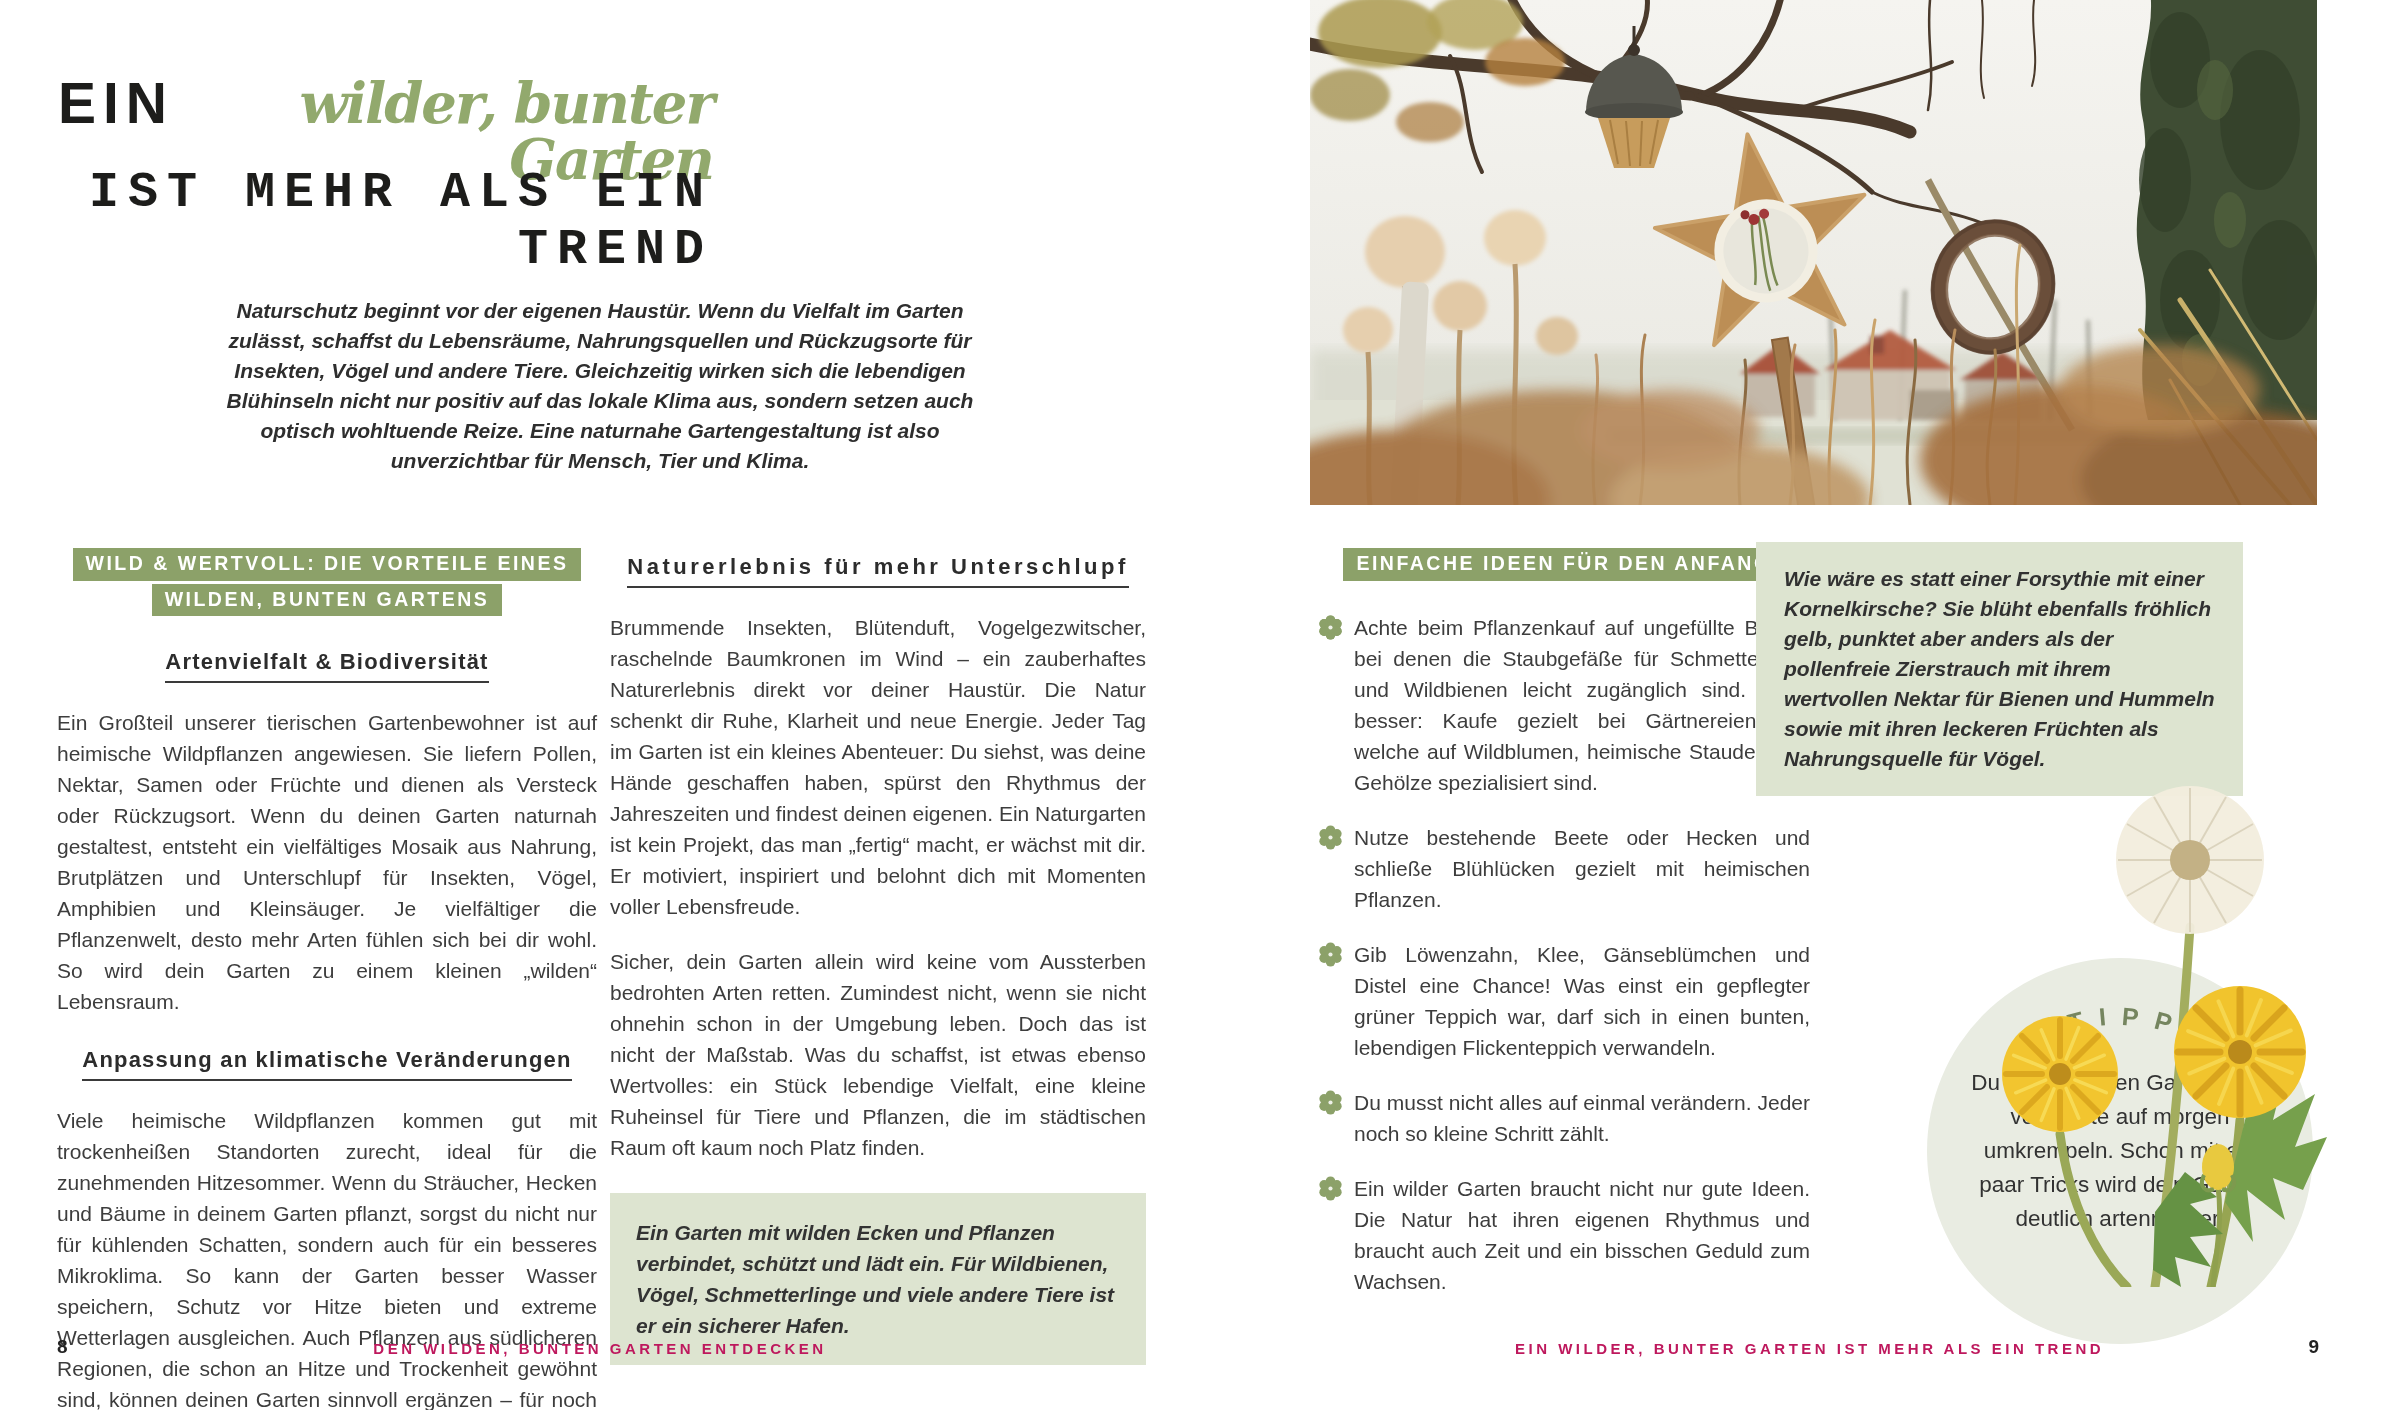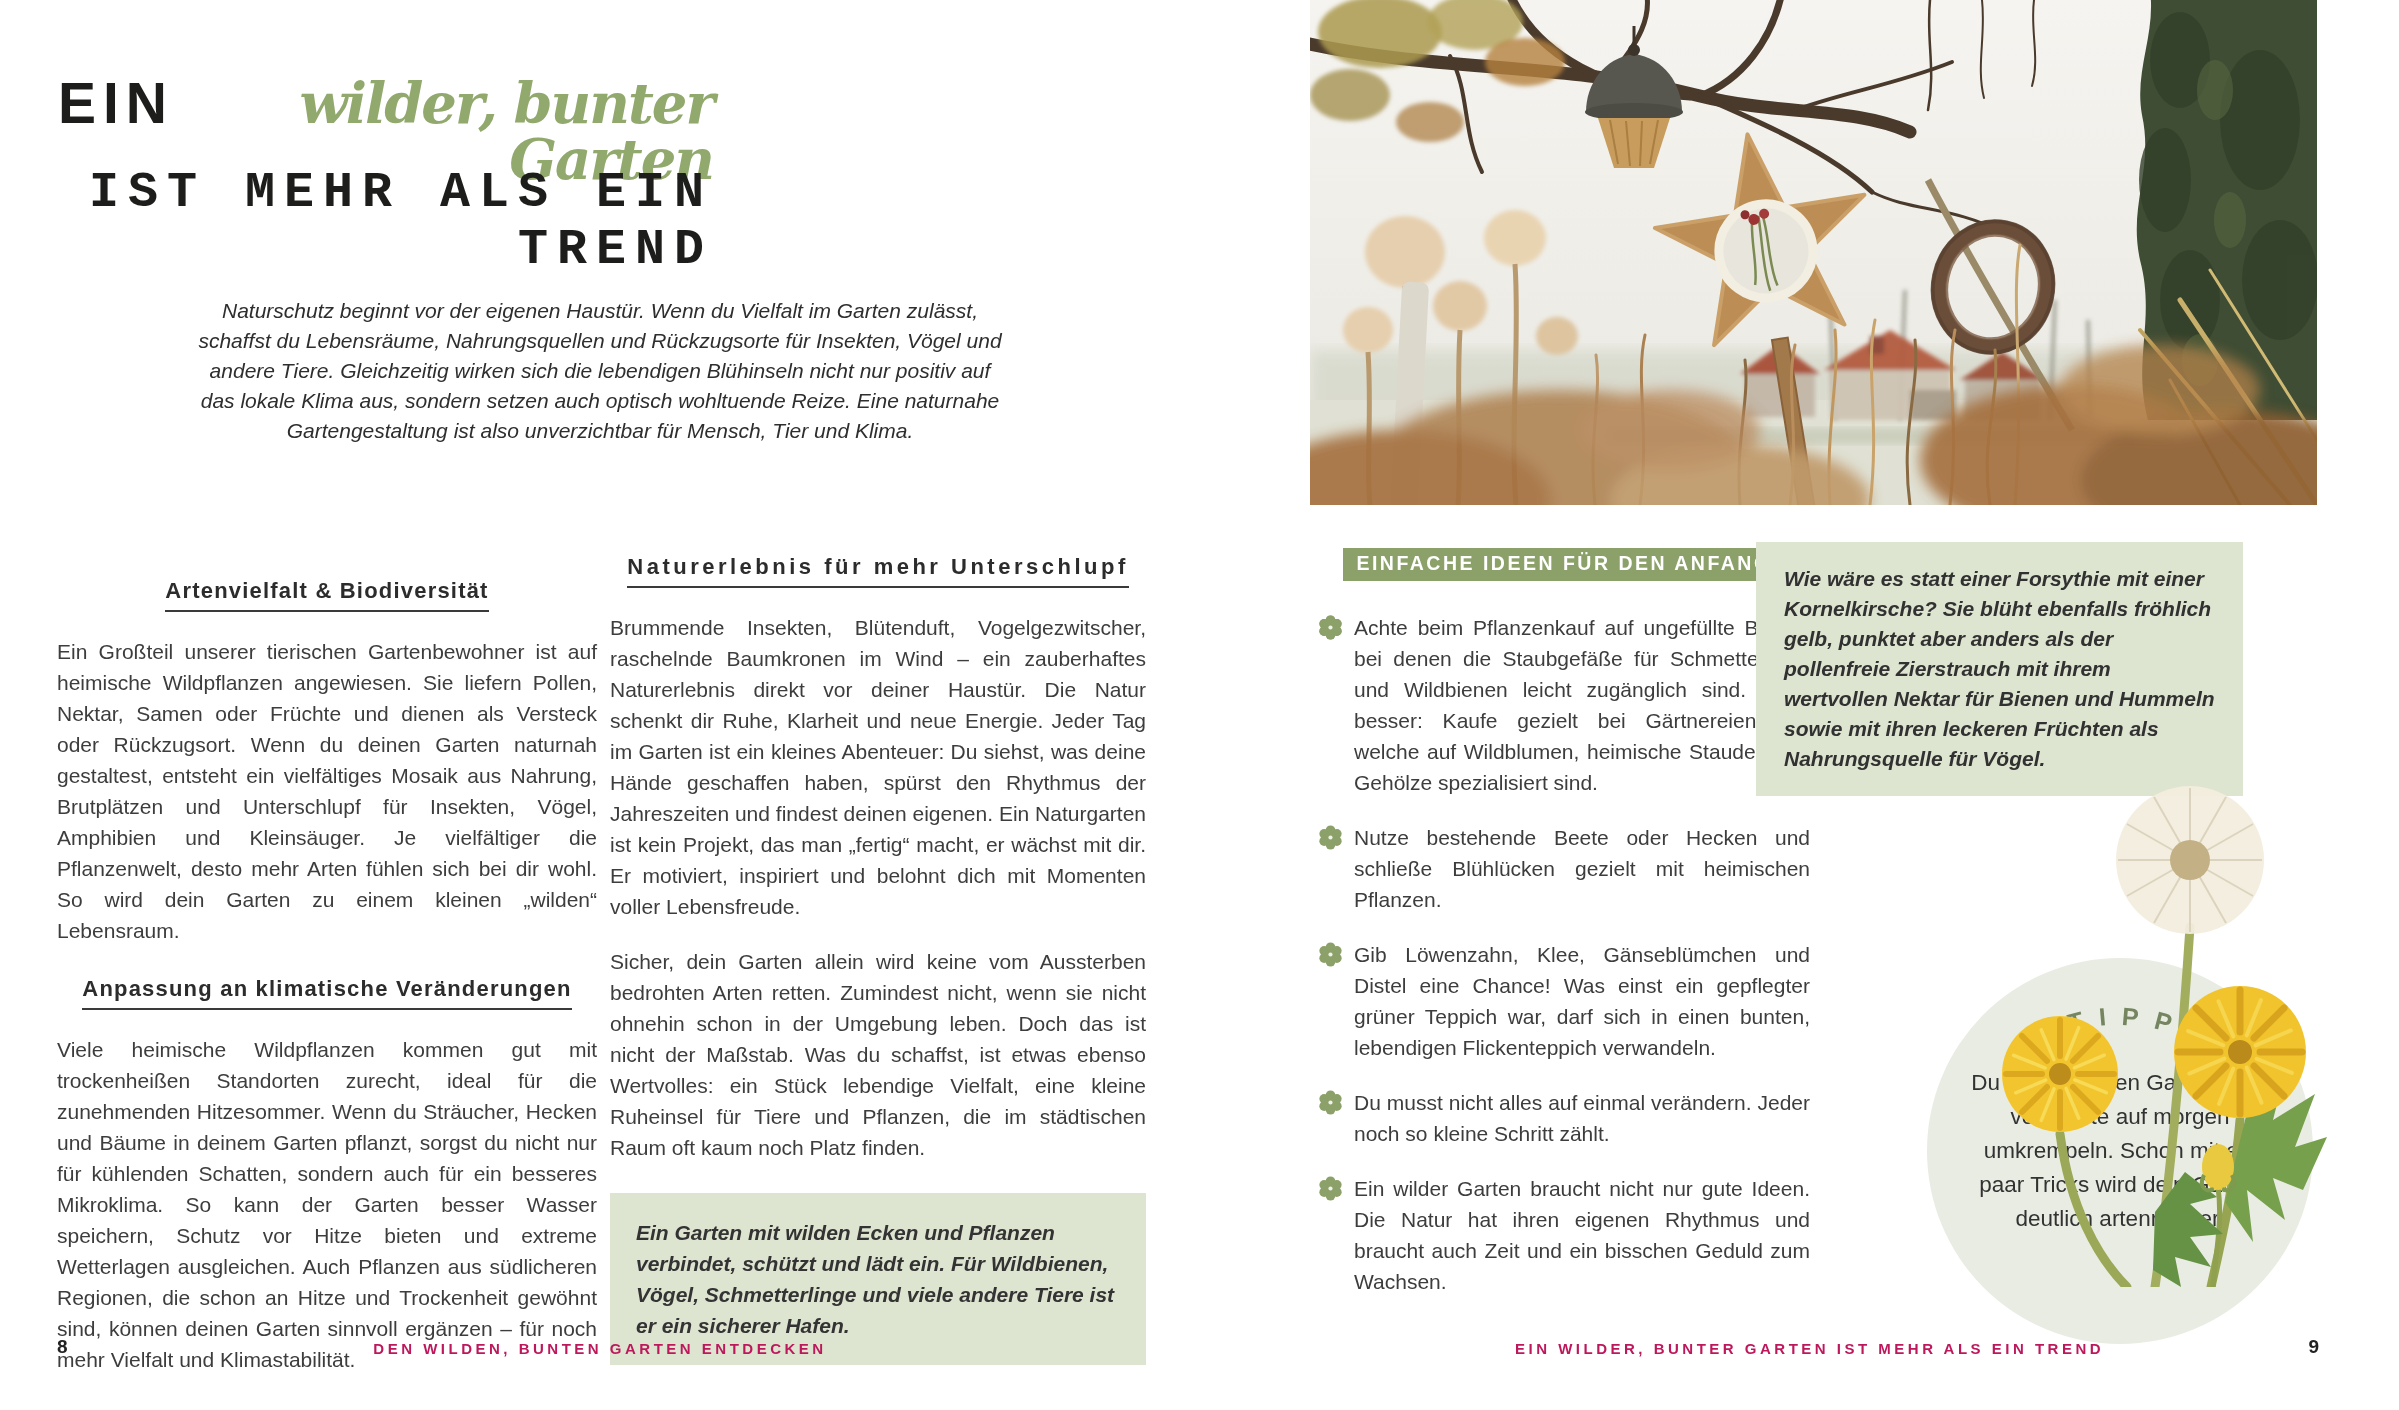--- a/index.html
+++ b/index.html
@@ -13,21 +13,21 @@
 
   
   .title-block{position:absolute; left:58px; top:70px; width:655px; text-align:right;}
   .title-row{display:flex; justify-content:center; align-items:baseline; gap:22px; height:92px;}
   .title-word{font-size:57px; font-weight:800; letter-spacing:7px; color:var(--title-ink,#1d1d1b);}
   .title-script{font-family:"DejaVu Serif", serif; font-style:italic; font-weight:bold;
                 font-size:56px; letter-spacing:-2px; color:var(--script-green,#92a96d); line-height:1;}
   .title-line2{margin-top:2px; font-size:50px; font-weight:800; letter-spacing:9px; color:var(--title-ink,#1d1d1b);font-family:Liberation Mono, monospace;}
 
   .intro{position:absolute; left:197px; top:296px; width:806px; text-align:center;
-         font-style:italic; font-weight:normal; font-size:21px; line-height:30px; color:#2e2e2e;}
+         font-style:italic; font-weight:bold; font-size:21px; line-height:30px; color:#2e2e2e;}
 
   
   .col{position:absolute; top:548px;}
   .col1{left:57px;  width:540px;}
   .col2{left:610px; width:536px;}
   .band-wrap{text-align:center; line-height:1;}
   .band{display:inline-block; background:var(--accent-green,#8ca169); color:#fff;
         font-size:19.5px; font-weight:bold; letter-spacing:2.5px; padding:6px 13px 7px; margin-bottom:3px;}
   .subhead-wrap{text-align:center; margin-top:30px;}
   .subhead{display:inline-block; font-size:22px; font-weight:bold; letter-spacing:1.2px;
@@ -76,20 +76,24 @@
     <div class="title-row">
       <span class="title-word">EIN</span>
       <span class="title-script">wilder, bunter Garten</span>
     </div>
     <div class="title-line2">IST MEHR ALS EIN TREND</div>
   </div>
 
   <p class="intro">Naturschutz beginnt vor der eigenen Haustür. Wenn du Vielfalt im Garten zulässt, schaffst du Lebensräume, Nahrungsquellen und Rückzugsorte für Insekten, Vögel und andere Tiere. Gleichzeitig wirken sich die lebendigen Blühinseln nicht nur positiv auf das lokale Klima aus, sondern setzen auch optisch wohltuende Reize. Eine naturnahe Gartengestaltung ist also unverzichtbar für Mensch, Tier und Klima.</p>
 
   <div class="col col1">
+    <div class="band-wrap">
+      <span class="band">WILD &amp; WERTVOLL: DIE VORTEILE EINES</span><br>
+      <span class="band">WILDEN, BUNTEN GARTENS</span>
+    </div>
     <div class="subhead-wrap"><span class="subhead">Artenvielfalt &amp; Biodiversität</span></div>
     <p class="bodytext">Ein Großteil unserer tierischen Gartenbewohner ist auf heimische Wildpflanzen angewiesen. Sie liefern Pollen, Nektar, Samen oder Früchte und dienen als Versteck oder Rückzugsort. Wenn du deinen Garten naturnah gestaltest, entsteht ein vielfältiges Mosaik aus Nahrung, Brutplätzen und Unterschlupf für Insekten, Vögel, Amphibien und Kleinsäuger. Je vielfältiger die Pflanzenwelt, desto mehr Arten fühlen sich bei dir wohl. So wird dein Garten zu einem kleinen „wilden“ Lebensraum.</p>
     <div class="subhead-wrap"><span class="subhead">Anpassung an klimatische Veränderungen</span></div>
     <p class="bodytext">Viele heimische Wildpflanzen kommen gut mit trockenheißen Standorten zurecht, ideal für die zunehmenden Hitzesommer. Wenn du Sträucher, Hecken und Bäume in deinem Garten pflanzt, sorgst du nicht nur für kühlenden Schatten, sondern auch für ein besseres Mikroklima. So kann der Garten besser Wasser speichern, Schutz vor Hitze bieten und extreme Wetterlagen ausgleichen. Auch Pflanzen aus südlicheren Regionen, die schon an Hitze und Trockenheit gewöhnt sind, können deinen Garten sinnvoll ergänzen – für noch mehr Vielfalt und Klimastabilität.</p>
   </div>
 
   <div class="col col2">
     <div class="subhead-wrap" style="margin-top:6px;"><span class="subhead wide">Naturerlebnis für mehr Unterschlupf</span></div>
     <p class="bodytext">Brummende Insekten, Blütenduft, Vogelgezwitscher, raschelnde Baumkronen im Wind – ein zauberhaftes Naturerlebnis direkt vor deiner Haustür. Die Natur schenkt dir Ruhe, Klarheit und neue Energie. Jeder Tag im Garten ist ein kleines Abenteuer: Du siehst, was deine Hände geschaffen haben, spürst den Rhythmus der Jahreszeiten und findest deinen eigenen. Ein Naturgarten ist kein Projekt, das man „fertig“ macht, er wächst mit dir. Er motiviert, inspiriert und belohnt dich mit Momenten voller Lebensfreude.</p>
     <p class="bodytext">Sicher, dein Garten allein wird keine vom Aussterben bedrohten Arten retten. Zumindest nicht, wenn sie nicht ohnehin schon in der Umgebung leben. Doch das ist nicht der Maßstab. Was du schaffst, ist etwas ebenso Wertvolles: ein Stück lebendige Vielfalt, eine kleine Ruheinsel für Tiere und Pflanzen, die im städtischen Raum oft kaum noch Platz finden.</p>

